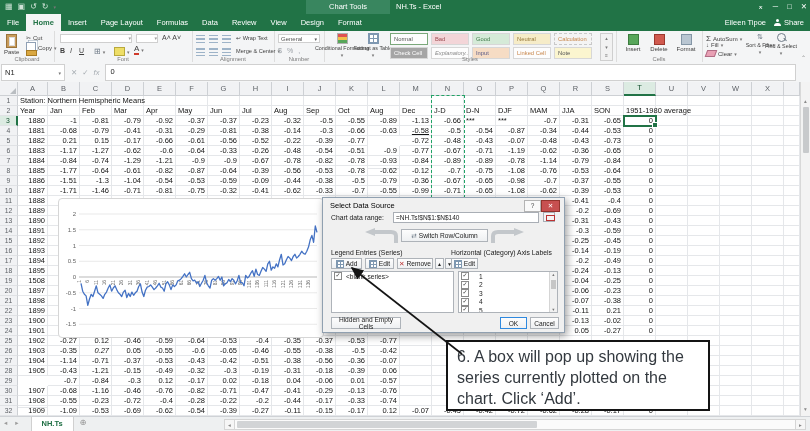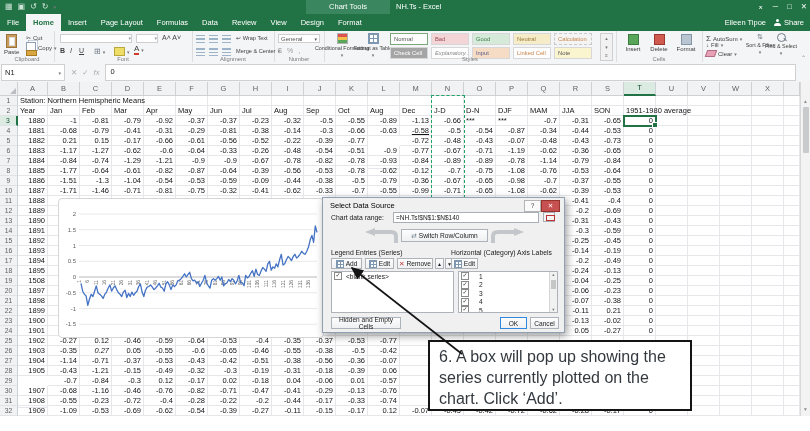--- a/index.html
+++ b/index.html
@@ -104,21 +104,21 @@
            font-size:6.6px;text-align:center;color:#222;display:flex;align-items:center;justify-content:center;gap:2px;}
   .dlg-btn.focus{border:1px solid #2f89df;}
   .dlg-list{position:absolute;background:#fff;border:1px solid #aeb3b9;box-sizing:border-box;overflow:hidden;}
   .lrow{display:flex;align-items:center;gap:4px;height:8.5px;padding:0 2px;font-size:6.6px;color:#222;}
   .cb{flex:none;width:6px;height:6px;border:1px solid #8a8a8a;background:#fff;font-size:6px;line-height:5px;color:#333;text-align:center;}
   .lscroll{position:absolute;right:0;top:0;width:8px;height:100%;background:#f1f1f1;border-left:1px solid #d5d5d5;
            font-size:4.5px;color:#777;text-align:center;box-sizing:border-box;}
   .lthumb{position:absolute;left:1px;top:8px;width:5px;height:9px;background:#c6c6c6;}
   .swarrow{position:absolute;}
   
-  #annotation{position:absolute;left:428px;top:340px;width:264px;height:71px;background:#fff;border:2px solid #141414;
+  #annotation{position:absolute;left:446px;top:340px;width:264px;height:71px;background:#fff;border:2px solid #141414;
               box-sizing:border-box;padding:4px 9px;font-size:16px;line-height:21px;color:#33393f;z-index:50;}
   #arrow-svg{position:absolute;left:0;top:0;z-index:60;pointer-events:none;}
   
   #tabbar{position:absolute;left:0;top:416px;width:810px;height:15px;background:#eef0f1;border-top:1px solid #cfd2d6;
           display:flex;align-items:stretch;font-size:7.5px;z-index:45;box-sizing:border-box;color:#6d6d6d;}
   .tnav{padding:2px 4px;font-size:6.5px;color:#9b9b9b;}
   .sheettab{background:#fff;color:#1e6e43;font-weight:bold;padding:2px 10px;border-left:1px solid #d0d0d0;
             border-right:1px solid #d0d0d0;margin-left:8px;}
   .addsheet{padding:1px 6px;font-size:8px;color:#8a8a8a;}
   .hscroll{position:absolute;left:224px;top:2px;width:582px;height:11px;display:flex;align-items:stretch;}
@@ -1405,14 +1405,27 @@
   <div id="annotation">6. A box will pop up showing the series currently plotted on the chart. Click ‘Add’.</div>
   <svg id="arrow-svg" width="810" height="431">
     <defs>
       <marker id="ah" markerWidth="9" markerHeight="8" refX="7" refY="3.5" orient="auto">
         <path d="M0,0 L8,3.5 L0,7 z" fill="#141414"></path>
       </marker>
     </defs>
     <line x1="462" y1="354" x2="352" y2="268" stroke="#141414" stroke-width="1.6" marker-end="url(#ah)"></line>
   </svg>
 
+  <div id="tabbar">
+    <span class="tnav">◂</span>
+    <span class="tnav">▸</span>
+    <span class="sheettab">NH.Ts</span>
+    <span class="addsheet">⊕</span>
+    <div class="hscroll">
+      <span class="hs-arr">◂</span>
+      <span class="hs-track">
+          <span class="hs-thumb"></span>
+        </span>
+      <span class="hs-arr">▸</span>
+    </div>
+  </div>
 
 </div>
 
 </body></html>

